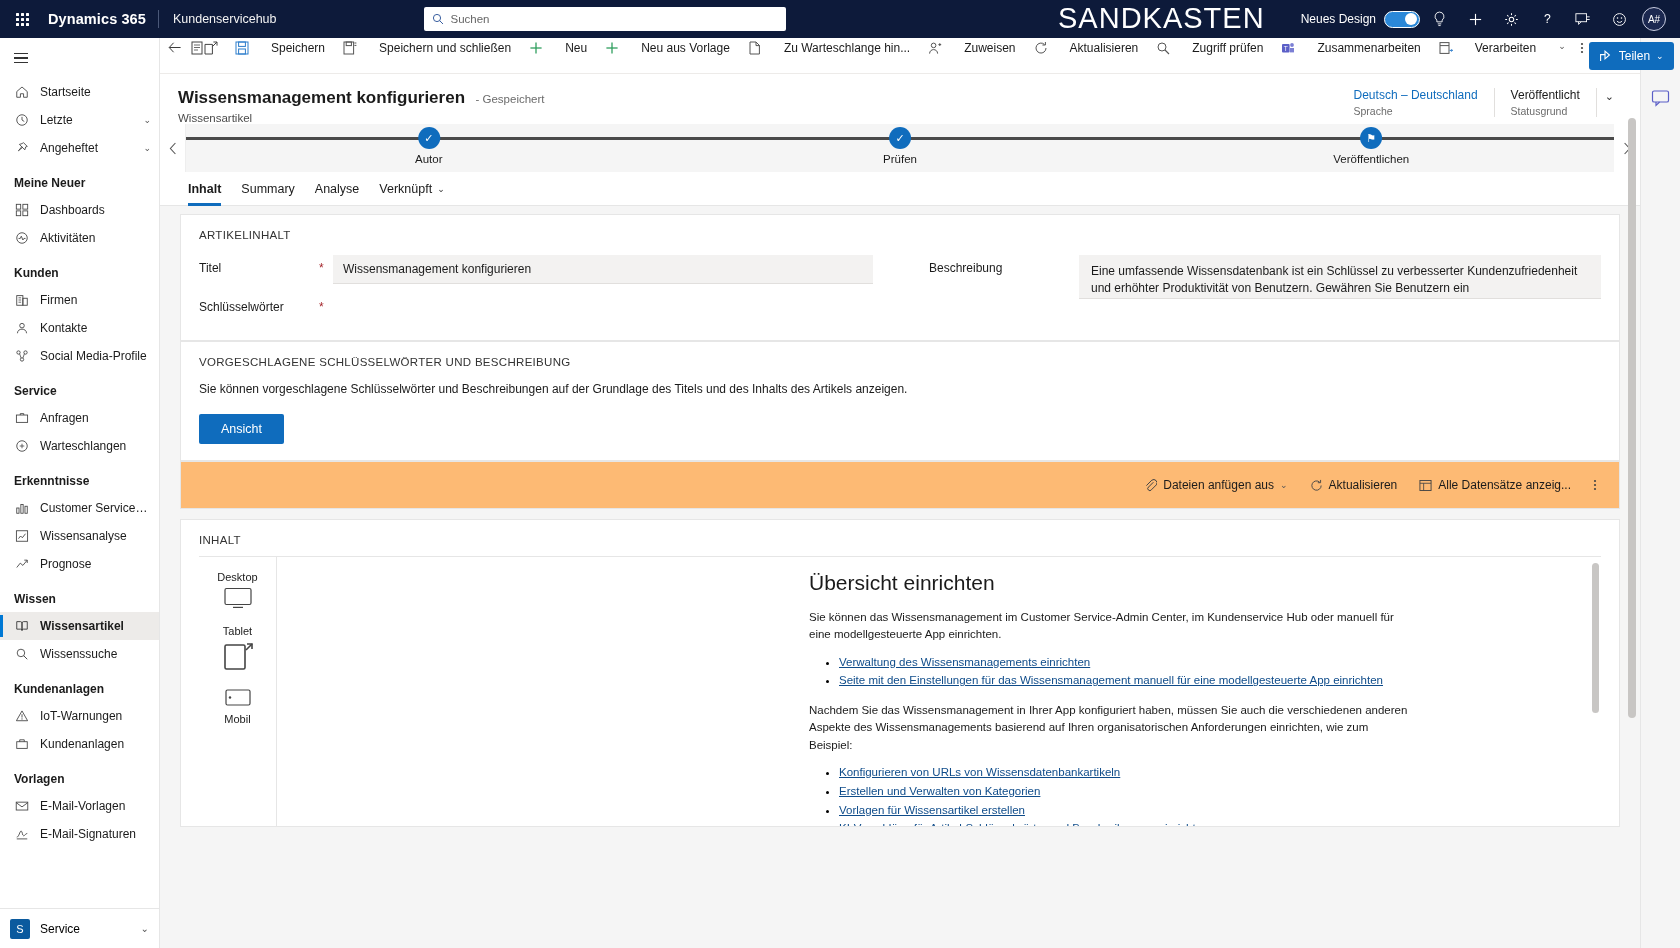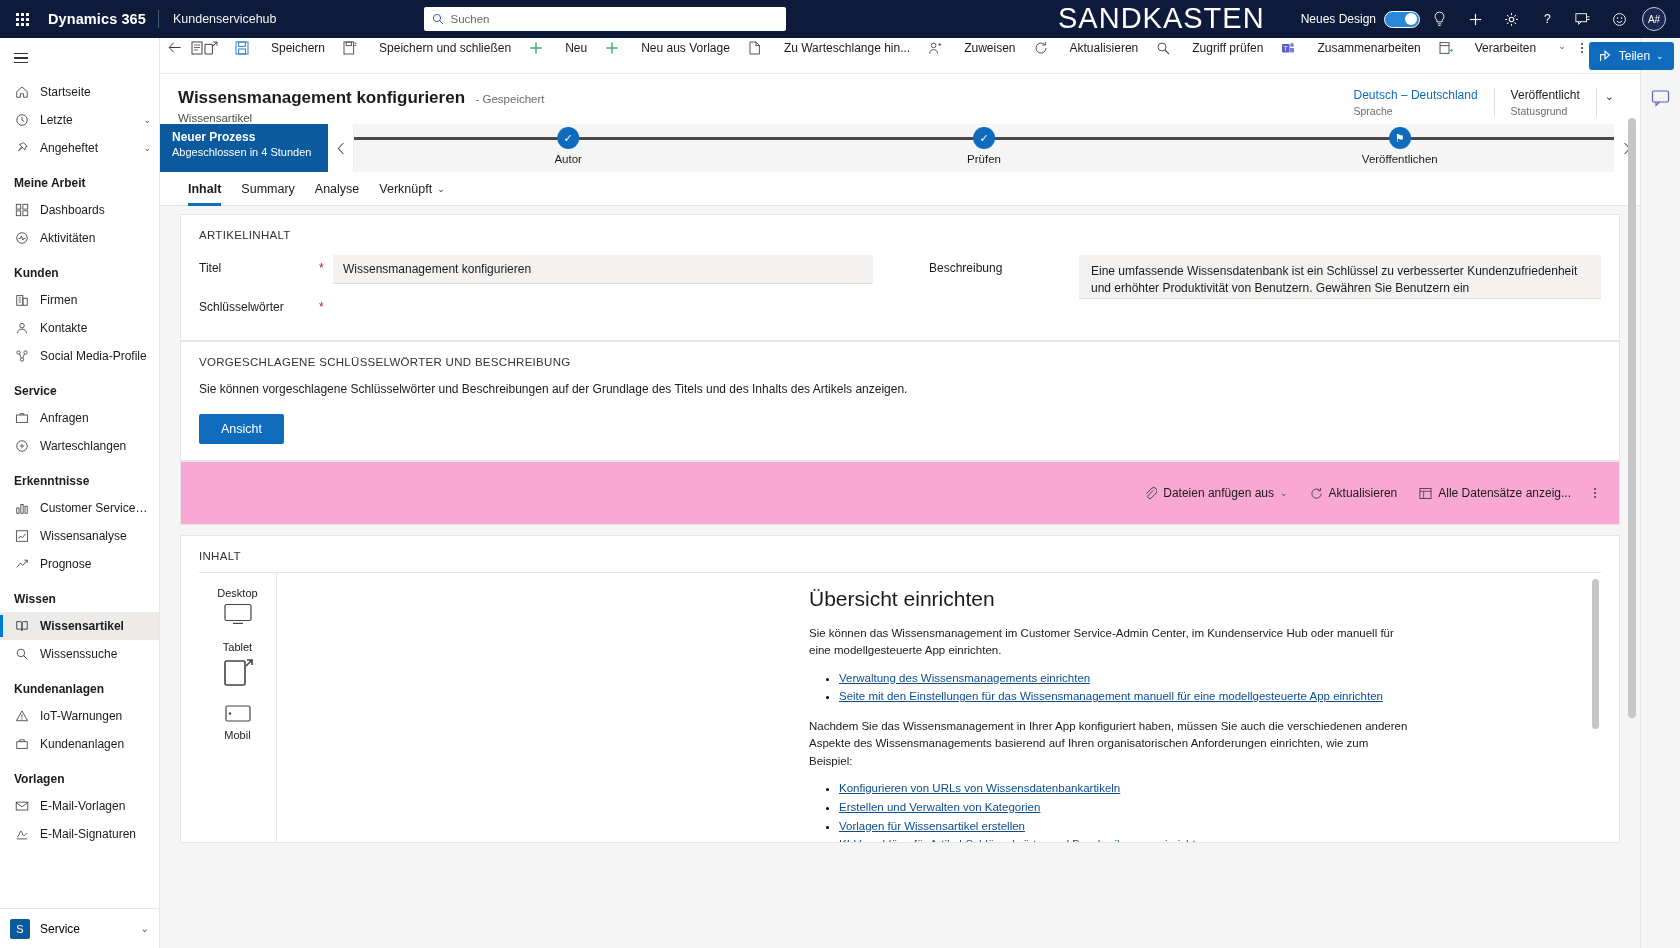--- a/index.html
+++ b/index.html
@@ -222,21 +222,21 @@
   }
   .para { font-size: 12px; color: #1b1b1b; margin: 14px 0 18px 0; }
   .btn-primary {
     background: #0f6cbd; color: #fff; border: 0; border-radius: 2px;
     font-size: 12.5px; padding: 8px 22px; cursor: pointer;
     font-family: "Liberation Sans", sans-serif;
   }
 
   
   .toolcard {
-    background: #f9a8d4; border: 1px solid #e6e6e6; margin-bottom: 10px; height: 64px;
+    background: #fdba74; border: 1px solid #e6e6e6; margin-bottom: 10px; height: 48px;
     display: flex; align-items: center; justify-content: flex-end; padding: 0 12px; gap: 2px;
   }
   .toolbtn {
     display: flex; align-items: center; gap: 6px; font-size: 12px; color: #1b1b1b;
     padding: 6px 10px; cursor: pointer; white-space: nowrap; border-radius: 2px;
   }
 
   
   .inhalt-card { background: #fff; border: 1px solid #e6e6e6; padding: 14px 18px 0 18px; }
   .subtabs { display: flex; align-items: center; gap: 0; margin-top: 20px; }
@@ -413,21 +413,21 @@
       <div class="nav-item">
         <span class="ico">
             <svg width="14" height="14" viewBox="0 0 16 16">
               <path d="M9.6 1.8 14 6.2l-1.8.6-1 3.3-3.5-3.5-3.8 4.6 4.6-3.8L5 3.9l3.3-1z" fill="none" stroke="#444" stroke-width="1"></path>
             </svg>
           </span>
         <span class="lbl">Angeheftet</span>
         <span class="chev">⌄</span>
       </div>
 
-      <div class="nav-group">Meine Arbeit</div>
+      <div class="nav-group">Meine Neuer</div>
       <div class="nav-item">
         <span class="ico">
             <svg width="14" height="14" viewBox="0 0 16 16">
               <rect x="1.5" y="1.5" width="5" height="5.5" fill="none" stroke="#444" stroke-width="1"></rect>
               <rect x="9" y="1.5" width="5.5" height="5.5" fill="none" stroke="#444" stroke-width="1"></rect>
               <rect x="1.5" y="9" width="5" height="5.5" fill="none" stroke="#444" stroke-width="1"></rect>
               <rect x="9" y="9" width="5.5" height="5.5" fill="none" stroke="#444" stroke-width="1"></rect>
             </svg>
           </span>
         <span class="lbl">Dashboards</span>
@@ -766,24 +766,20 @@
               </div>
               <div class="hdr-field">
                 <div class="hdr-val dark">Veröffentlicht</div>
                 <div class="hdr-lbl">Statusgrund</div>
               </div>
               <div class="hdr-chev">⌄</div>
             </div>
           </div>
 
           <div class="bpf">
-            <div class="bpf-stage">
-              <div class="t1">Neuer Prozess</div>
-              <div class="t2">Abgeschlossen in 4 Stunden</div>
-            </div>
             <div class="bpf-arrowbtn">
               <svg width="8" height="13" viewBox="0 0 8 13">
                   <path d="M6.4 1 1.4 6.5l5 5.5" fill="none" stroke="#555" stroke-width="1.1"></path>
                 </svg>
             </div>
             <div class="bpf-track">
               <div class="bpf-line"></div>
               <div class="bpf-node" style="left:17%">
                 <div class="bpf-dot">✓</div>
                 <div class="bpf-name">Autor</div>

